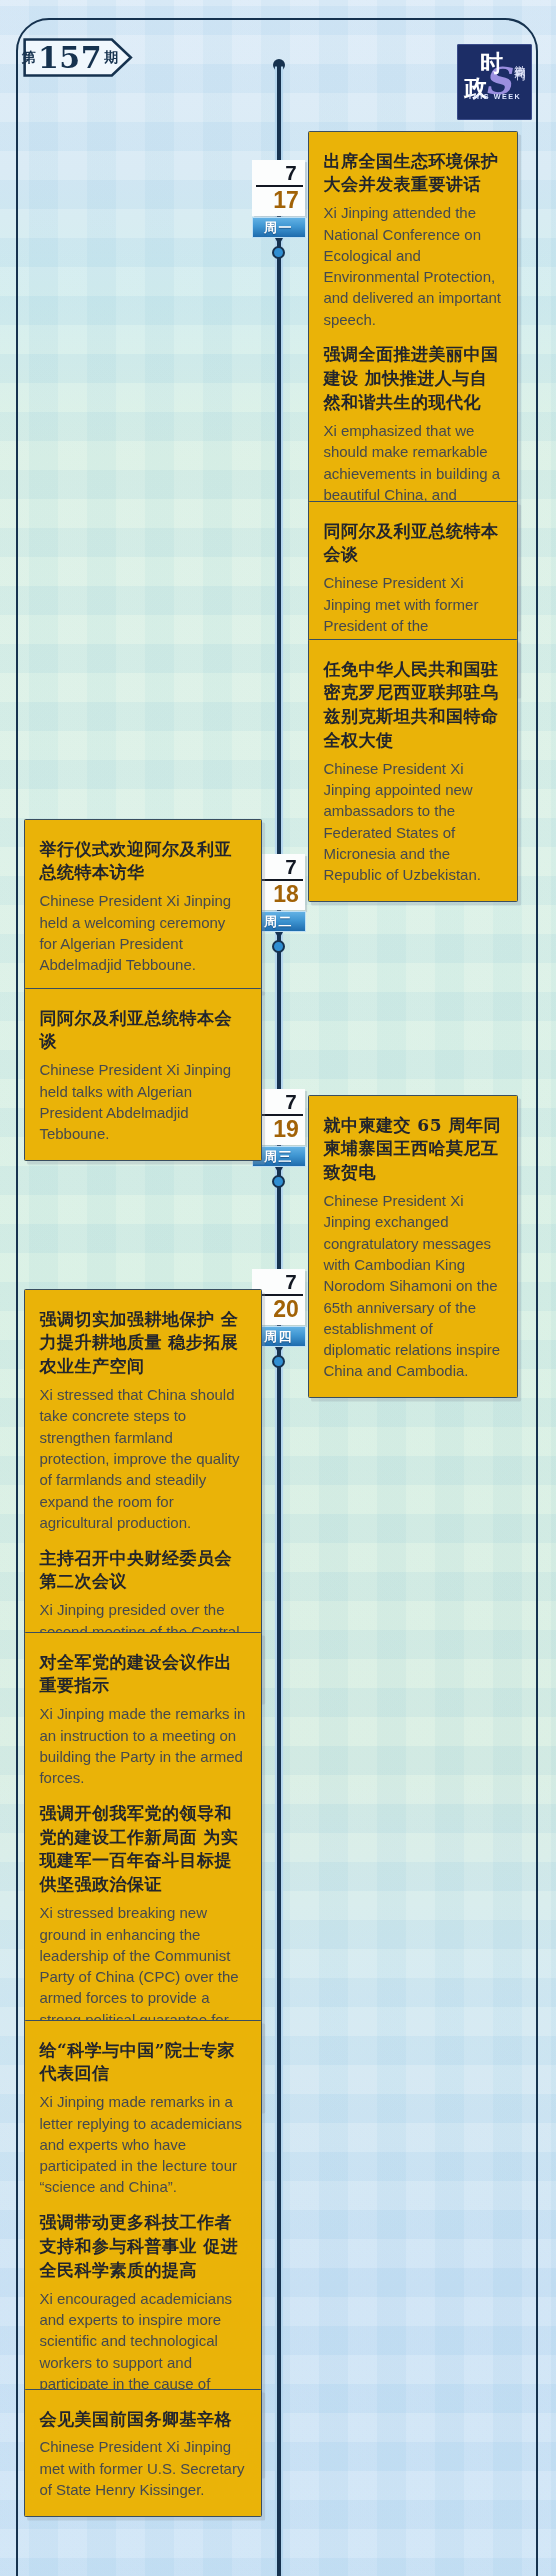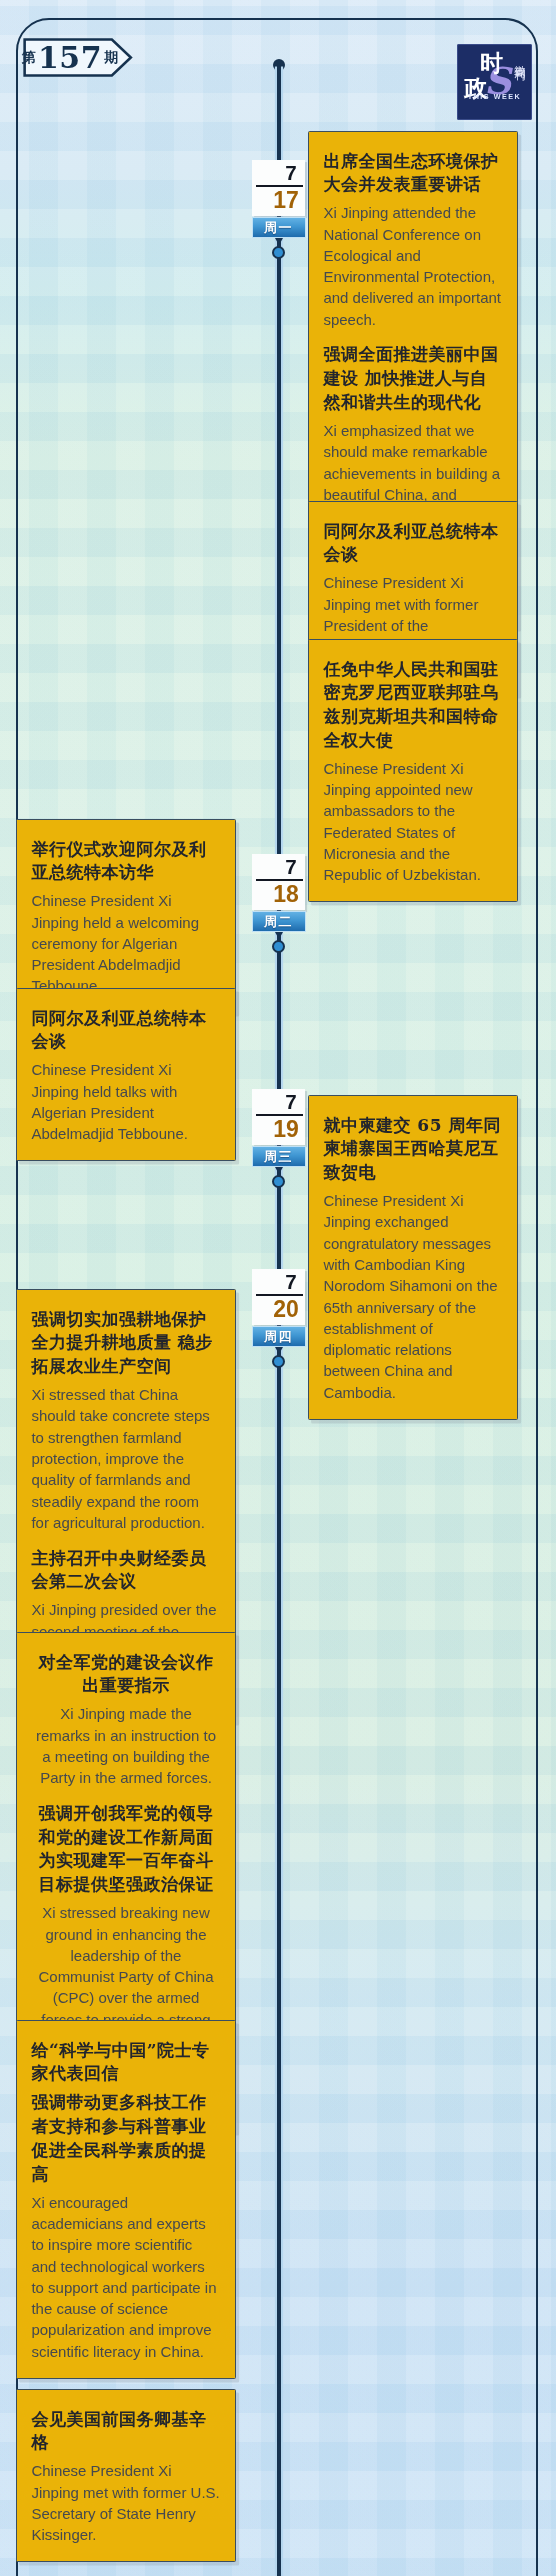--- a/index.html
+++ b/index.html
@@ -77,21 +77,21 @@
     width:9.3px;height:9.3px;border-radius:50%;margin:1px auto 0 auto;
     background:#2f8ed2;border:2.1px solid #16324f;
   }
   
   .card{
     position:absolute;background:#eab308;border:1px solid #3a4e60;border-radius:1.5px;
     box-shadow:3.1px 3.6px 0 rgba(140,150,160,0.28);
     padding:17.5px 14.4px 15.5px 14.4px;box-sizing:border-box;
   }
   .card.right{left:308px;width:210px;}
-  .card.left{left:16px;width:220px;}
+  .card.left{left:24px;width:238px;}
   .zh{
     font-family:"DejaVu Serif","Liberation Serif",serif;
     font-size:17px;font-weight:700;color:#22252d;line-height:1.4;letter-spacing:0.5px;
     margin:0 0 5.2px 0;
   }
   .en{
     font-size:15px;color:#45494f;line-height:1.42;margin:0 0 13.4px 0;
   }
   .section:last-child .en{margin-bottom:0;}
 </style>
@@ -202,49 +202,50 @@
 <div class="card left" style="top:988px;min-height:139px;">
   <div class="section">
     <p class="zh">同阿尔及利亚总统特本会谈</p>
     <p class="en">Chinese President Xi Jinping held talks with Algerian President Abdelmadjid Tebboune.</p>
   </div>
 </div>
 
 <div class="card right" style="top:1095px;min-height:170px;">
   <div class="section">
     <p class="zh">就中柬建交 65 周年同柬埔寨国王西哈莫尼互致贺电</p>
-    <p class="en">Chinese President Xi Jinping exchanged congratulatory messages with Cambodian King Norodom Sihamoni on the 65th anniversary of the establishment of diplomatic relations between China and Cambodia.</p>
+    <p class="en">Chinese President Xi Jinping exchanged congratulatory messages with Cambodian King Norodom Sihamoni on the 65th anniversary of the establishment of diplomatic relations inspire China and Cambodia.</p>
   </div>
 </div>
 
 <div class="card left" style="top:1289px;min-height:324px;">
   <div class="section">
     <p class="zh">强调切实加强耕地保护 全力提升耕地质量 稳步拓展农业生产空间</p>
     <p class="en">Xi stressed that China should take concrete steps to strengthen farmland protection, improve the quality of farmlands and steadily expand the room for agricultural production.</p>
   </div>
   <div class="section">
     <p class="zh">主持召开中央财经委员会第二次会议</p>
     <p class="en">Xi Jinping presided over the second meeting of the Central Commission for Financial and Economic Affairs (CCFEA).</p>
   </div>
 </div>
 
-<div class="card left" style="top:1632px;min-height:365px;text-align:center;">
+<div class="card left" style="top:1632px;min-height:365px;">
   <div class="section">
     <p class="zh">对全军党的建设会议作出重要指示</p>
     <p class="en">Xi Jinping made the remarks in an instruction to a meeting on building the Party in the armed forces.</p>
   </div>
   <div class="section">
     <p class="zh">强调开创我军党的领导和党的建设工作新局面 为实现建军一百年奋斗目标提供坚强政治保证</p>
     <p class="en">Xi stressed breaking new ground in enhancing the leadership of the Communist Party of China (CPC) over the armed forces to provide a strong political guarantee for achieving the centenary goal of the People's Liberation Army.</p>
   </div>
 </div>
 
 <div class="card left" style="top:2020px;min-height:340px;">
   <div class="section">
     <p class="zh">给“科学与中国”院士专家代表回信</p>
+    <p class="en">Xi Jinping made remarks in a letter replying to academicians and experts who have participated in the lecture tour “science and China”.</p>
   </div>
   <div class="section">
     <p class="zh">强调带动更多科技工作者支持和参与科普事业 促进全民科学素质的提高</p>
     <p class="en">Xi encouraged academicians and experts to inspire more scientific and technological workers to support and participate in the cause of science popularization and improve scientific literacy in China.</p>
   </div>
 </div>
 
 <div class="card left" style="top:2389px;min-height:127px;">
   <div class="section">
     <p class="zh">会见美国前国务卿基辛格</p>

